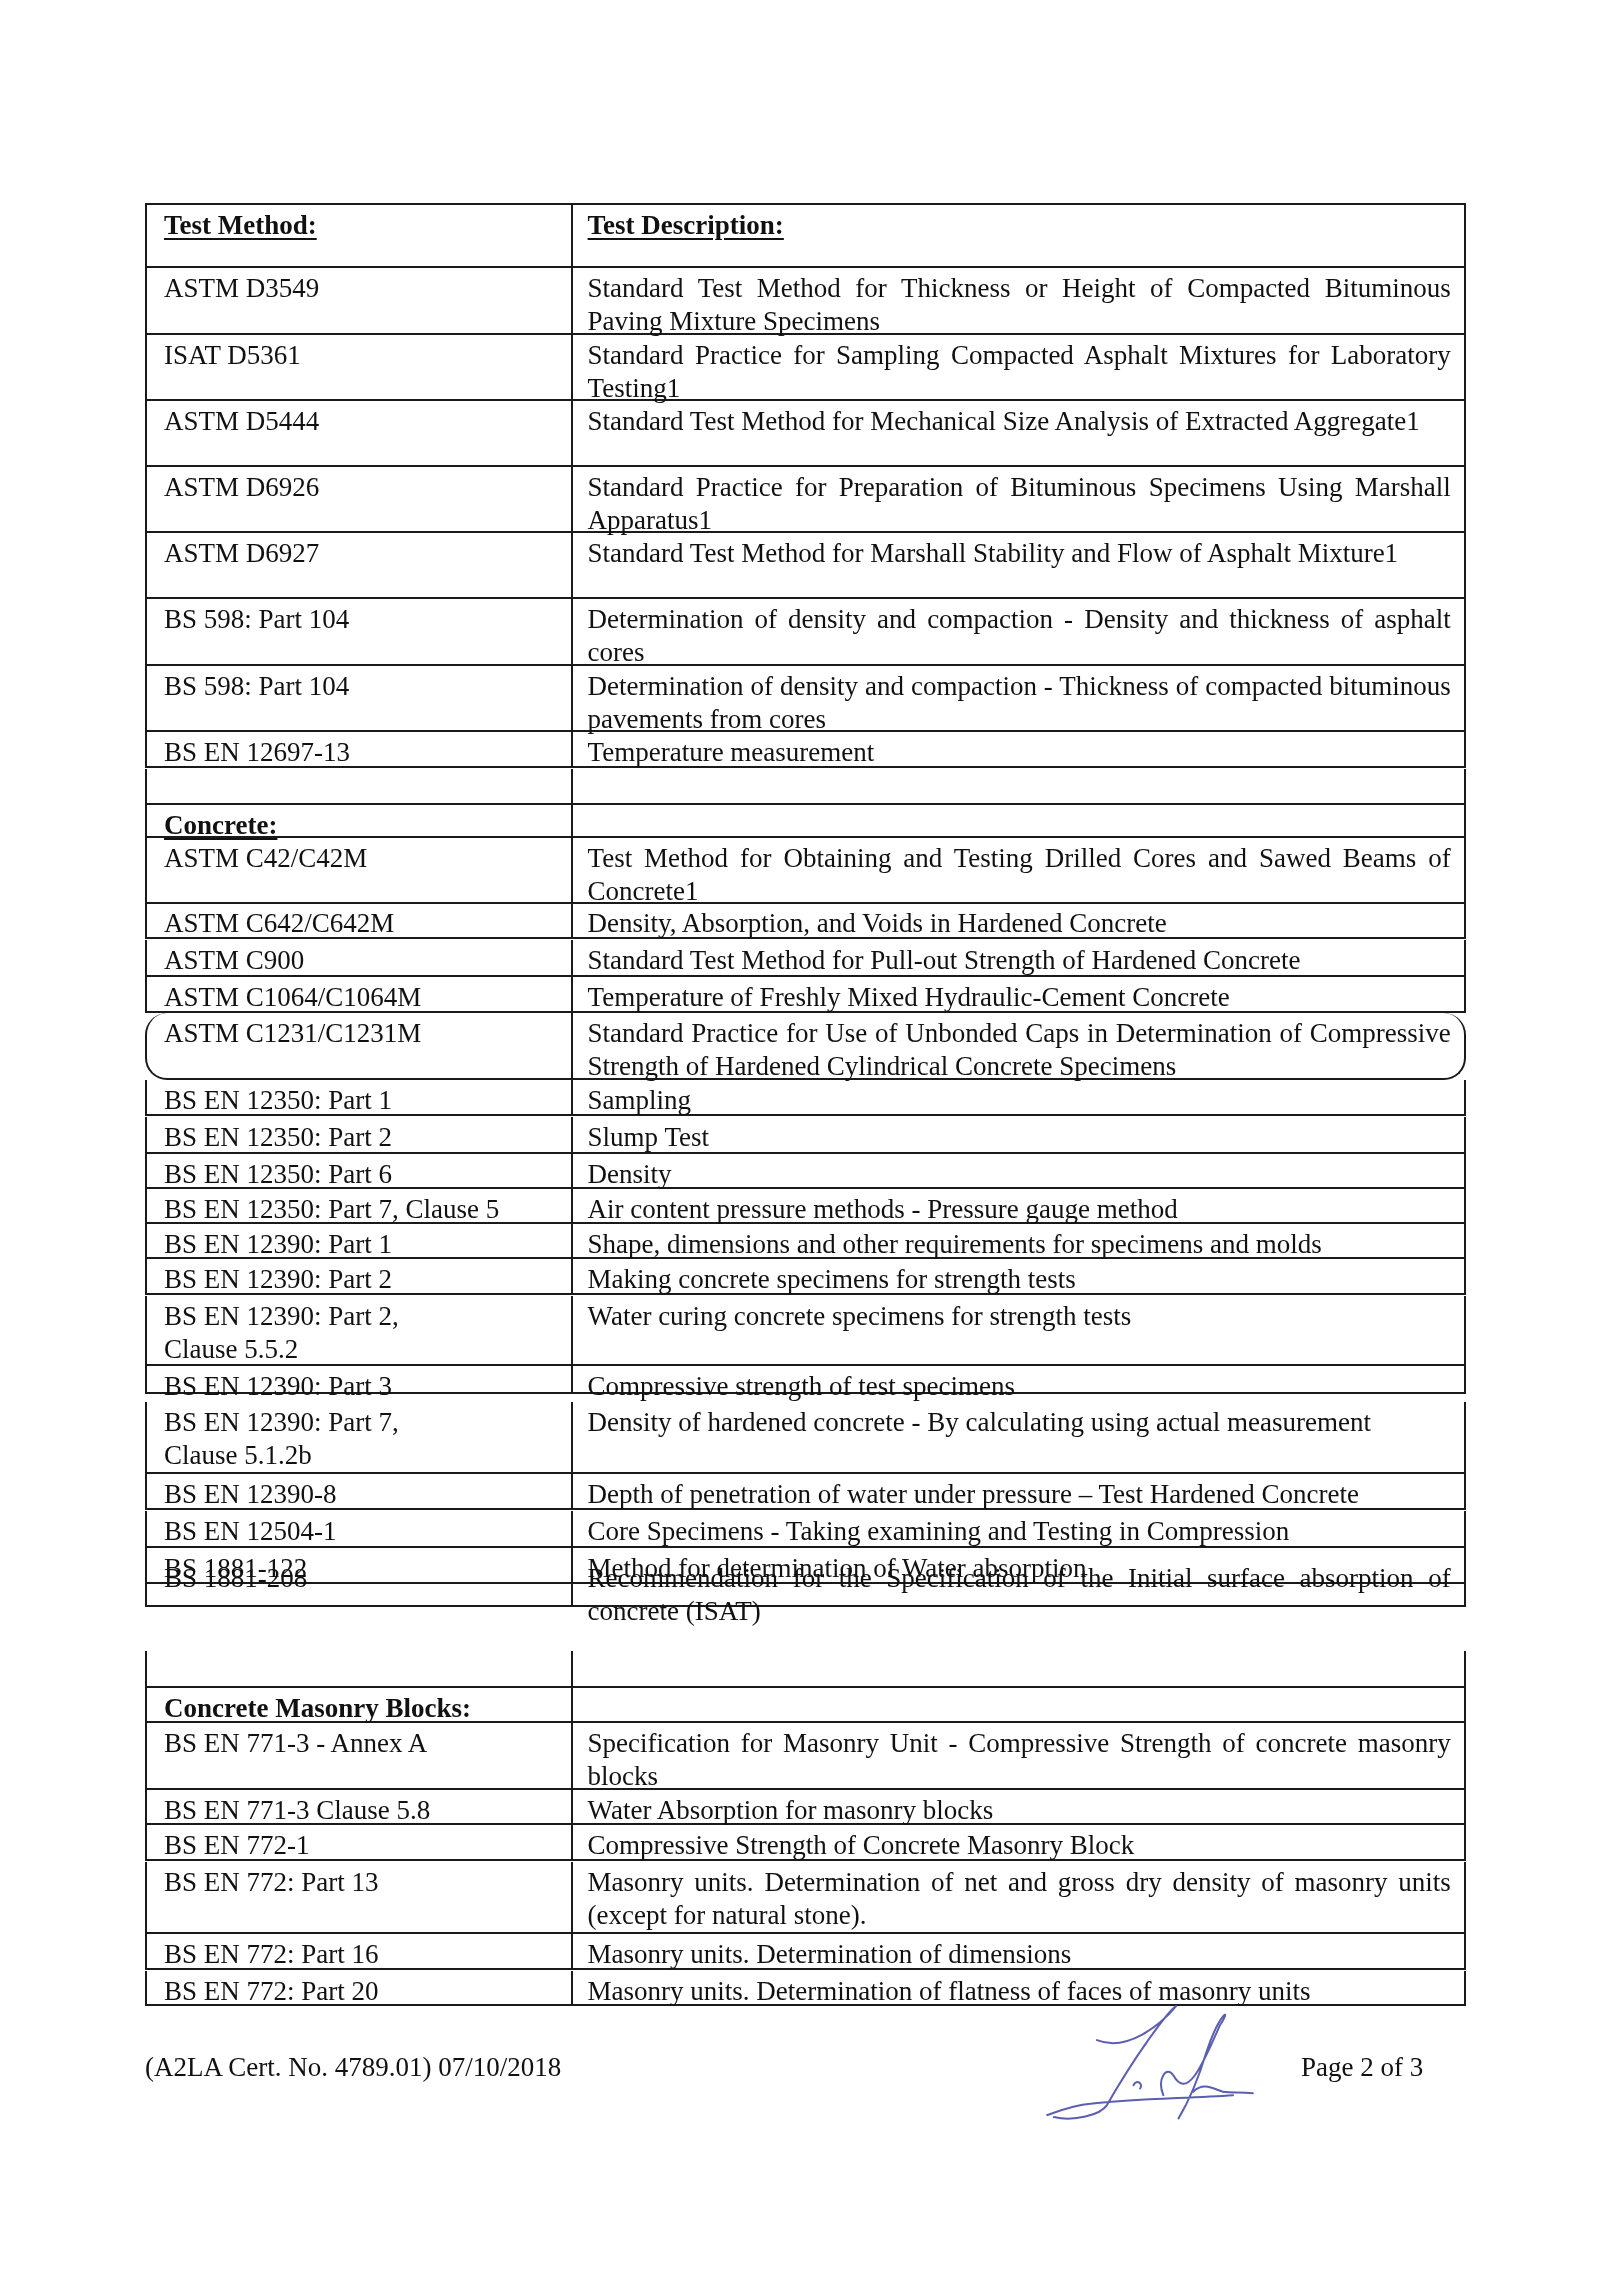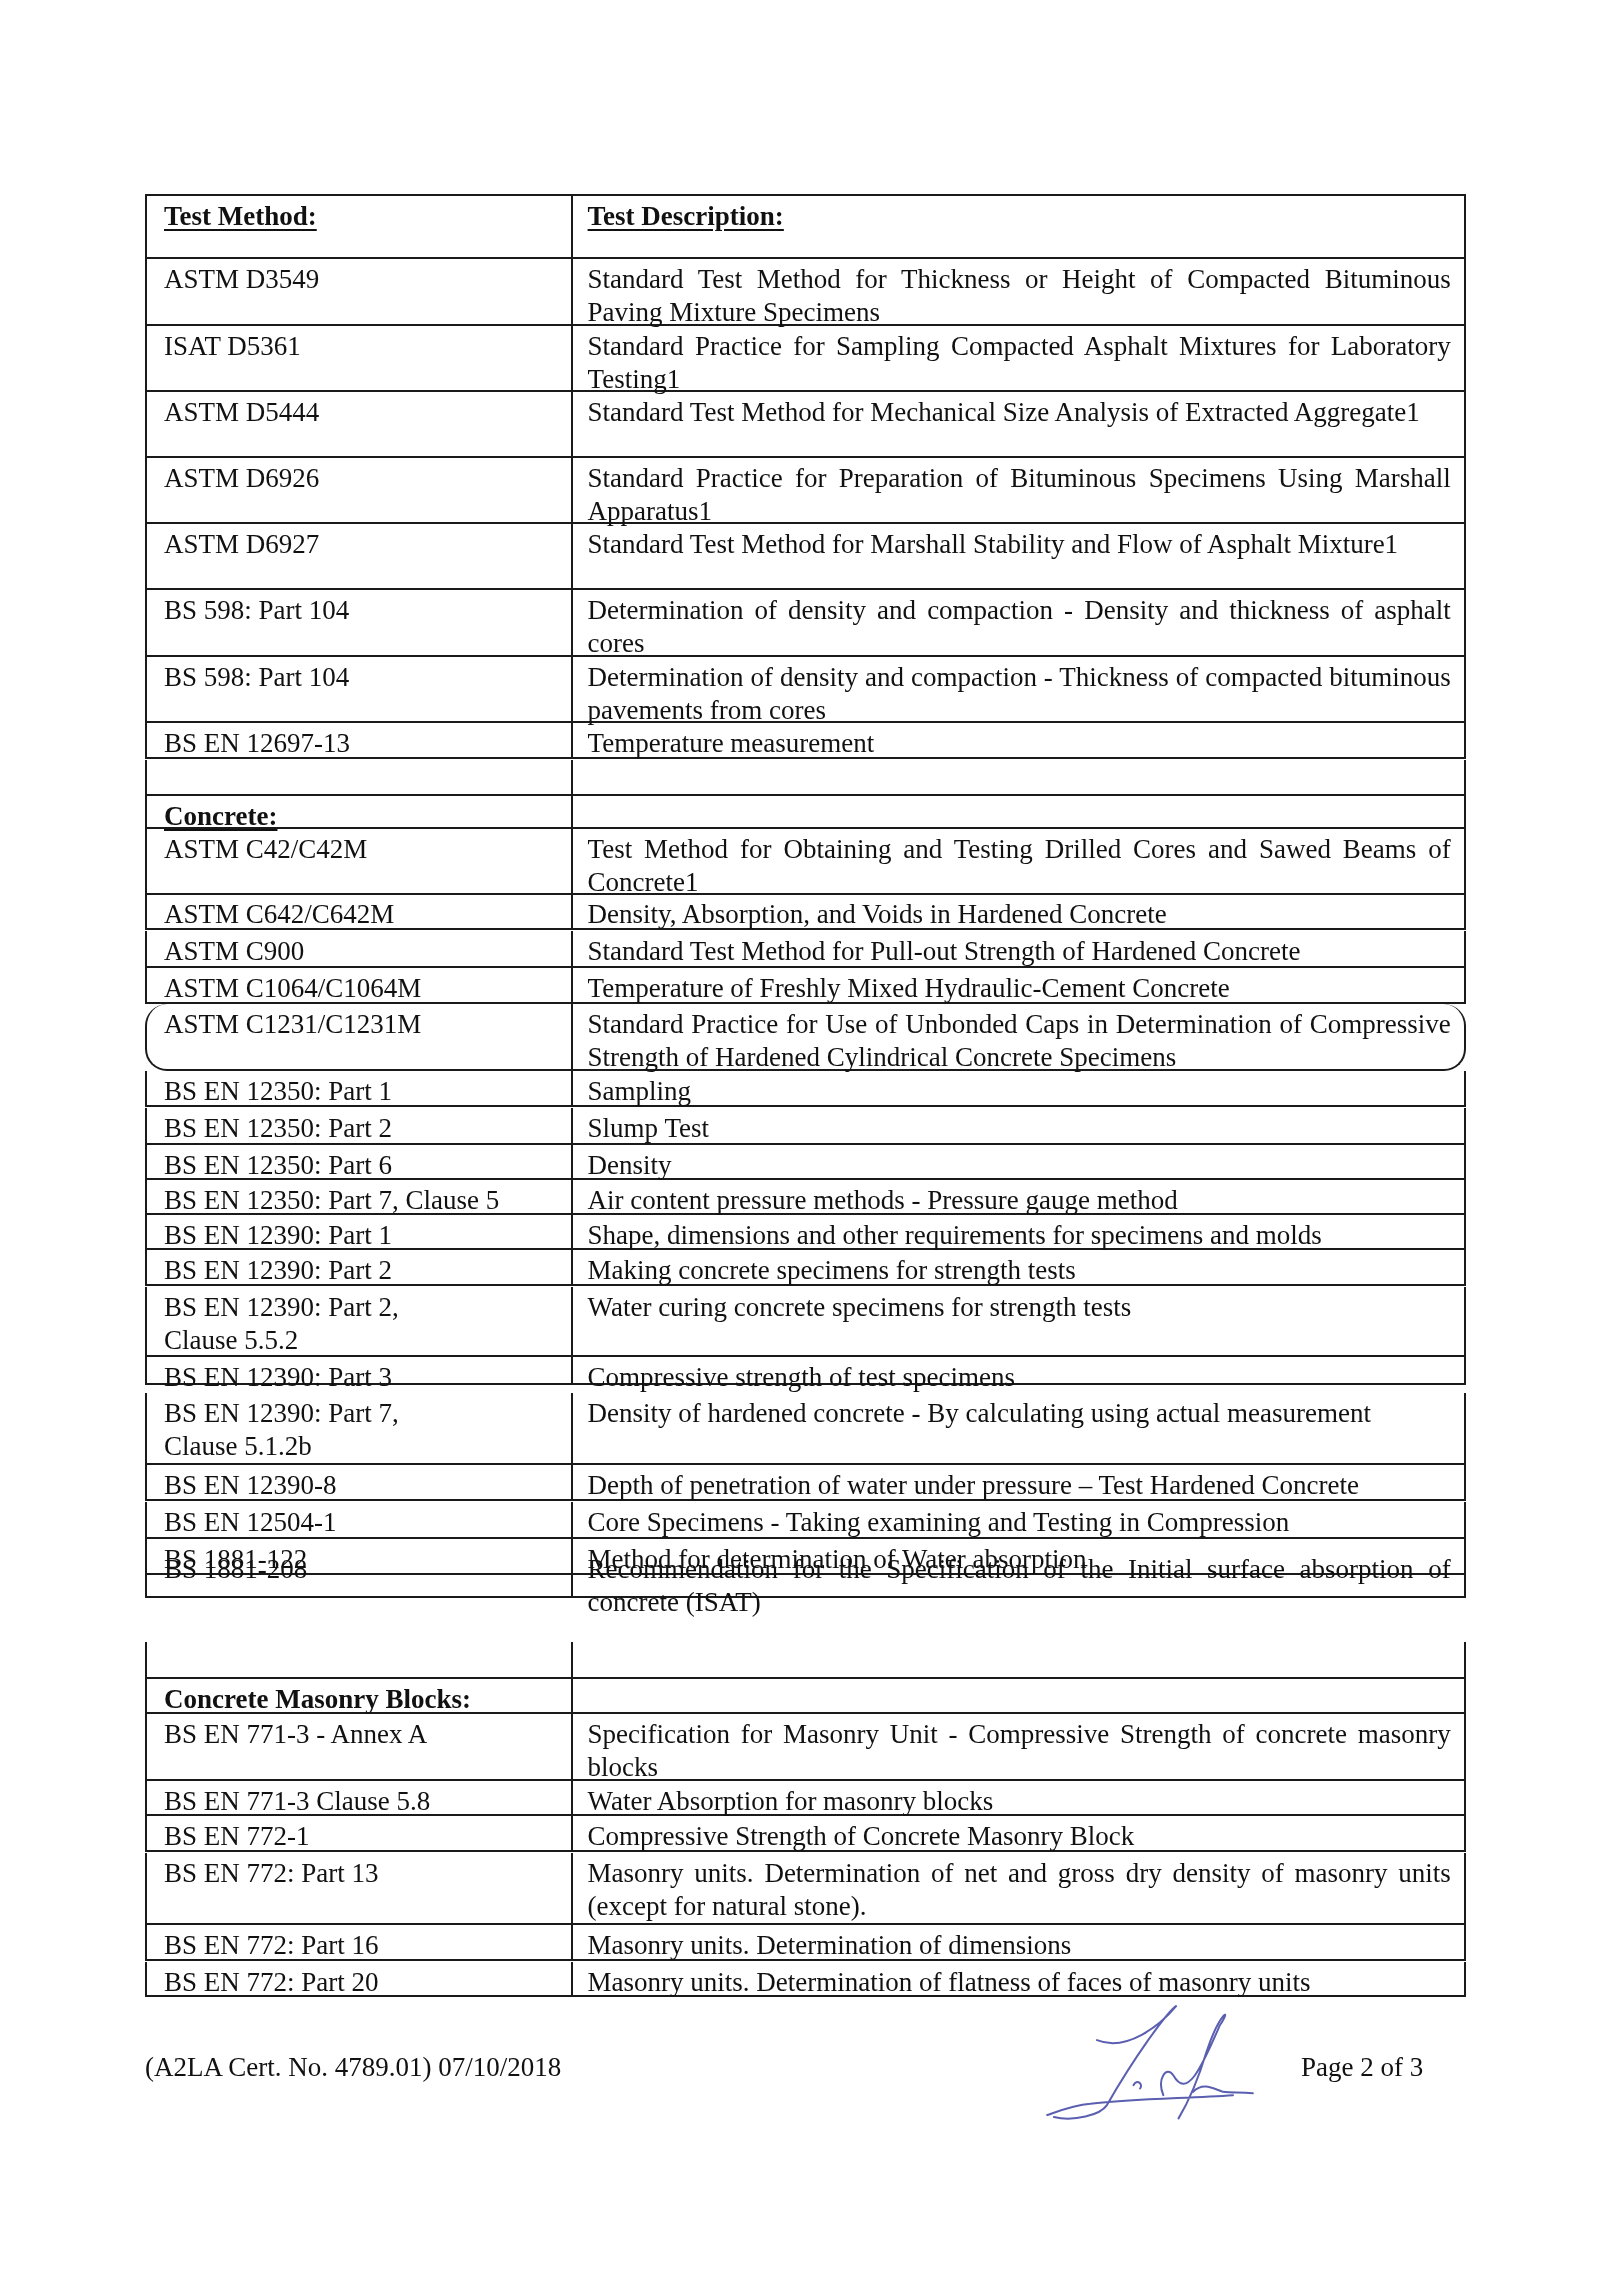--- a/index.html
+++ b/index.html
@@ -2,21 +2,21 @@
 <html style="font-size:10.6px"><head>
 <meta charset="utf-8">
 <style>
   html, body { margin: 0; padding: 0; background: #ffffff; }
   body { width: 1617px; height: 2295px; position: relative; overflow: hidden;
          font-family: "Liberation Serif", "DejaVu Serif", serif; color: #111; }
   #page { position: absolute; left: 0; top: 0; width: 1617px; height: 2295px; background: #fff; }
   #grid { position: absolute; left: 145px; top: 194px; width: 1321px; }
   .row { position: absolute; left: 0; width: 1321px; box-sizing: border-box;
          border-left: 2px solid #1a1a1a; border-right: 2px solid #1a1a1a;
-         border-bottom: 2px solid #1a1a1a; }
+         border-bottom: 2px solid #1a1a1a; margin-top: 9px; }
   .row.first { border-top: 2px solid #1a1a1a; }
   .cell { position: absolute; top: 0; bottom: 0; box-sizing: border-box; font-size: 27px; line-height: 33px; }
   .cell.method { left: 0; width: 426px; padding: 4px 0 0 17px; border-right: 2px solid #1a1a1a; }
   .cell.desc { left: 426px; right: 0; padding: 4px 13.3px 0 14.6px; text-align: justify; text-align-last: left; }
   .cell.desc.just { text-align-last: auto; }
   .hdr { font-weight: bold; text-decoration: underline; text-decoration-thickness: 2px; text-underline-offset: 4px; }
   .section { font-weight: bold; }
   .section.ul { text-decoration: underline; text-decoration-thickness: 2px; text-underline-offset: 4px; }
   #footer-cert { position: absolute; left: 145px; top: 2052px; font-size: 27px; }
   #footer-page { position: absolute; left: 1301px; top: 2052px; font-size: 27px; }

